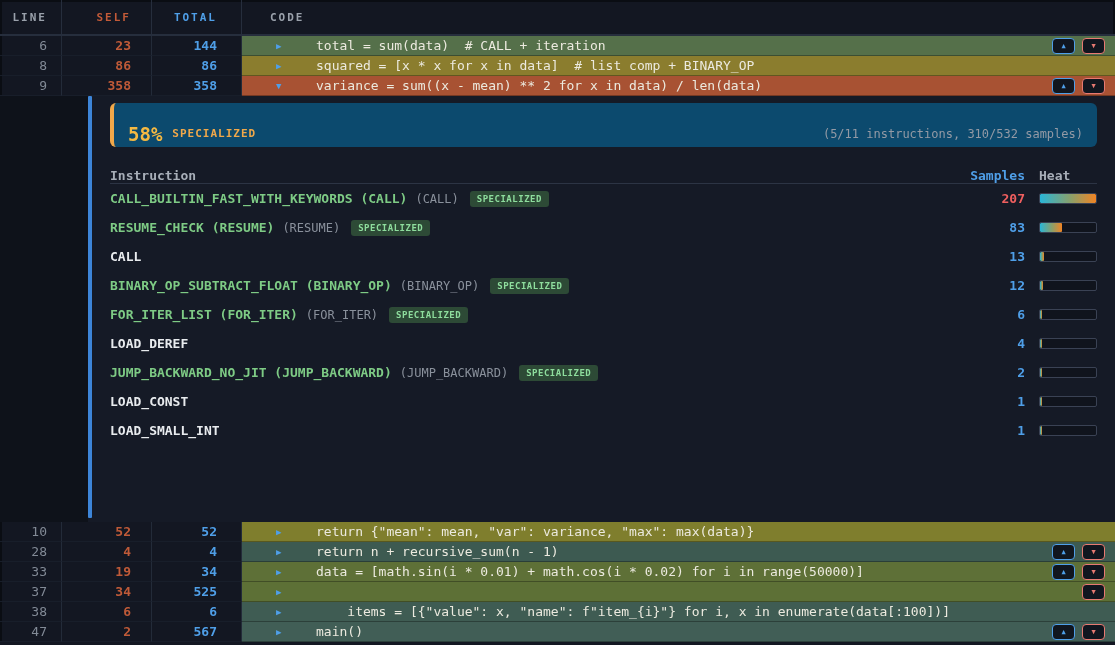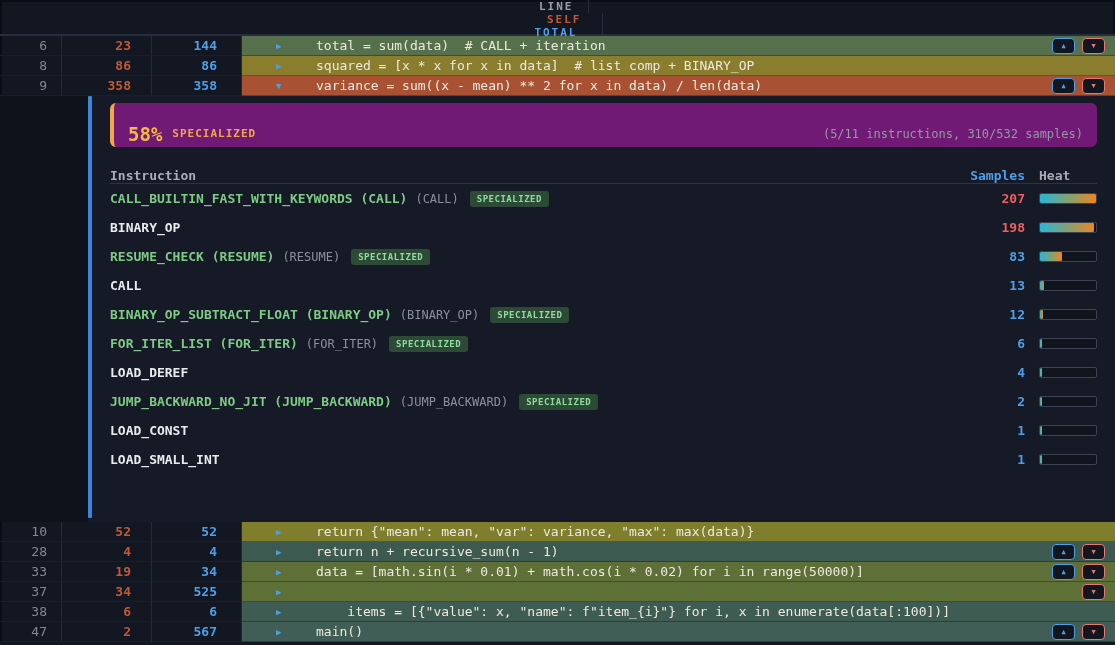--- a/index.html
+++ b/index.html
@@ -5,21 +5,21 @@
   * { box-sizing: border-box; margin: 0; padding: 0; }
   html,body { width:1115px; height:645px; overflow:hidden; }
   body {
     background:#131722;
     font-family:"DejaVu Sans Mono", monospace;
     color:#e9e7de;
   }
   #app { width:1115px; height:645px; position:relative; box-shadow: inset 0 0 0 2px #0a0d13; background:#131722; }
 
   
-  .hdr { display:flex; height:36px; border-bottom:2px solid #262e3d; align-items:center;flex-direction:column; }
+  .hdr { display:flex; height:36px; border-bottom:2px solid #262e3d; align-items:center; }
   .hdr .hcell { font-size:11px; font-weight:bold; letter-spacing:2px; color:#9aa1ab; height:100%; display:flex; align-items:center; }
   .hc-line  { width:62px;  justify-content:flex-end; padding-right:14px; border-right:1px solid #262e3d; }
   .hc-self  { width:90px;  justify-content:flex-end; padding-right:20px; border-right:1px solid #262e3d; color:#c25a38 !important; }
   .hc-total { width:90px;  justify-content:flex-end; padding-right:24px; border-right:1px solid #262e3d; color:#4f9fe8 !important; }
   .hc-code  { flex:1; padding-left:28px; }
 
   
   .row { display:flex; height:20px; }
   .cell { height:100%; display:flex; align-items:center; font-size:13px; }
   .c-line  { width:62px; justify-content:flex-end; padding-right:14px; color:#828a96; border-right:1px solid #232b39; border-bottom:1px solid #181e2a; }
@@ -33,21 +33,21 @@
          font-size:7px; line-height:1; cursor:pointer; font-family:inherit; }
   .nav.up   { border:1.5px solid #4f9fe8; color:#4f9fe8; }
   .nav.down { border:1.5px solid #e87a72; color:#e87a72; }
 
   
   .panel { height:426px; display:flex; background:#151a26; }
   .panel-gutter { width:88px; background:#0e121a; }
   .panel-bar { width:4px; background:#3d85d8; margin-bottom:4px; border-radius:1px; }
   .panel-body { flex:1; padding:7px 18px 0 18px; min-width:0; }
 
-  .banner { height:44px; background:#701a75; border-left:4px solid #f0a84a; border-radius:6px;
+  .banner { height:44px; background:#0c4a6e; border-left:4px solid #f0a84a; border-radius:6px;
             display:flex; align-items:center; padding:17px 14px 0 14px; }
   .banner-pct { font-size:19px; font-weight:bold; color:#f5b942; }
   .banner-label { font-size:11px; font-weight:bold; letter-spacing:1px; color:#f0a84a; margin-left:10px; }
   .banner-meta { margin-left:auto; font-size:12px; color:#949aa5; }
 
   .itable-hdr { display:flex; align-items:flex-end; height:32px; margin-top:5px; border-bottom:1px solid #2c3444; }
   .ith-instruction { font-size:13px; font-weight:bold; color:#a7aeb8; flex:1; }
   .ith-samples { font-size:13px; font-weight:bold; color:#4f9fe8; width:70px; text-align:right; }
   .ith-heat { font-size:13px; font-weight:bold; color:#a7aeb8; width:58px; margin-left:14px; }
 
@@ -141,30 +141,20 @@
       <span class="instr-name spec">CALL_BUILTIN_FAST_WITH_KEYWORDS (CALL)</span>
       <span class="instr-base">(CALL)</span>
       <span class="badge">SPECIALIZED</span>
     </span>
     <span class="instr-samples hot">207</span>
     <span class="heat-track">
       <span class="heat-fill" style="width: 56px;"></span>
     </span>
   </div>
 
-  <div class="instr-row">
-    <span class="instr-main">
-      <span class="instr-name">BINARY_OP</span>
-
-    </span>
-    <span class="instr-samples hot">198</span>
-    <span class="heat-track">
-      <span class="heat-fill" style="width: 53.5652px;"></span>
-    </span>
-  </div>
 
   <div class="instr-row">
     <span class="instr-main">
       <span class="instr-name spec">RESUME_CHECK (RESUME)</span>
       <span class="instr-base">(RESUME)</span>
       <span class="badge">SPECIALIZED</span>
     </span>
     <span class="instr-samples">83</span>
     <span class="heat-track">
       <span class="heat-fill" style="width: 22.4541px;"></span>

